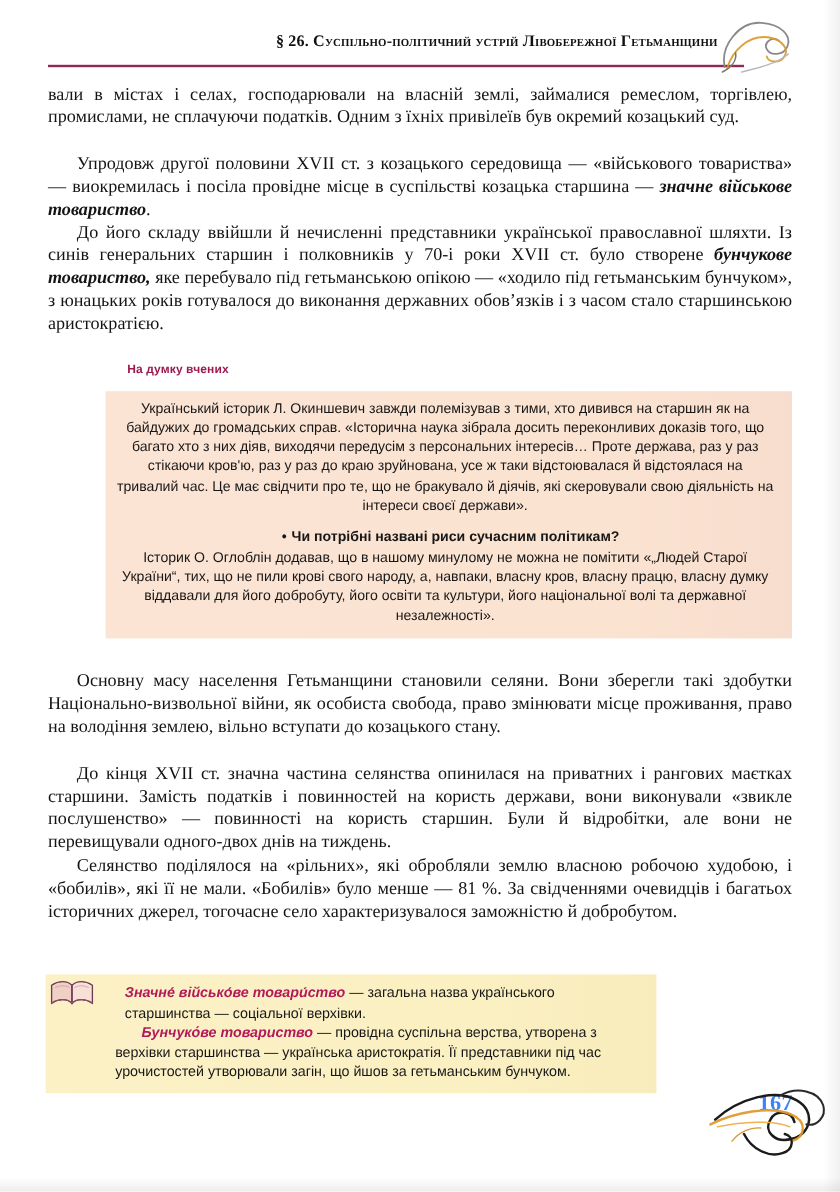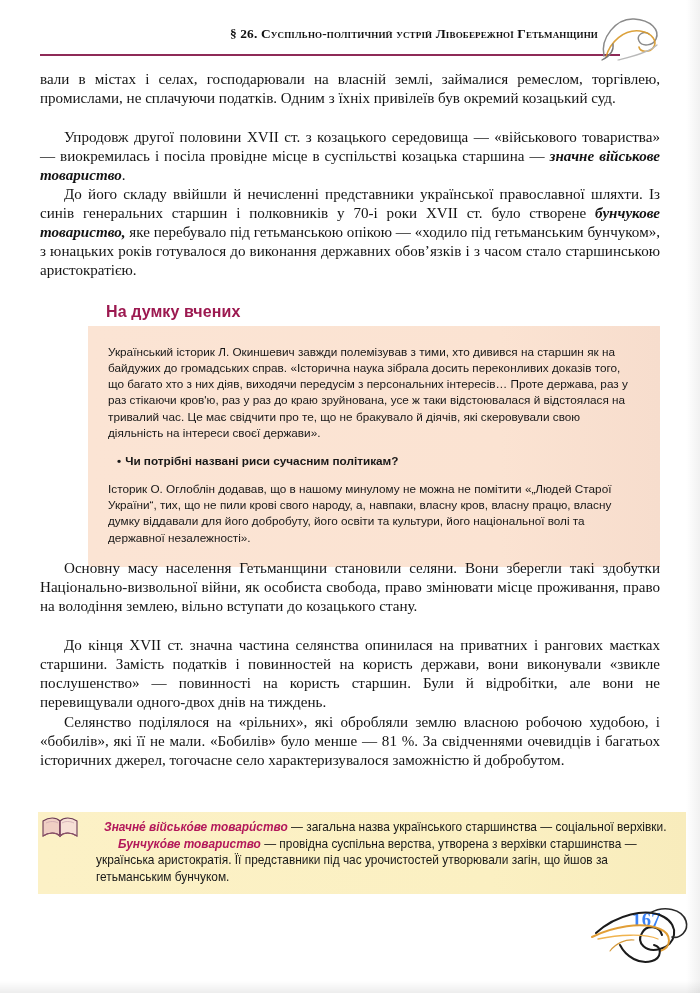--- a/index.html
+++ b/index.html
@@ -93,53 +93,53 @@
     font-weight: bold;
     font-style: italic;
   }
 
   
   #scholars-heading {
     position: absolute;
     left: 106px; top: 303px;
     font-family: "Liberation Sans", sans-serif;
     font-weight: bold;
-    font-size: 16px;
+    font-size: 10px;
     color: #9c1950;
     letter-spacing: 0.1px;
   }
   #scholars-box {
     position: absolute;
     left: 88px; top: 326px;
     width: 572px;
     padding: 6px 14px 9px 8px;
     box-sizing: border-box;
     background: linear-gradient(to right, #fbe4d4 0%, #fbe3d2 72%, #f7ddcd 100%);
   }
   #scholars-box p {
-    margin: 12px;
+    margin: 1px;
     font-family: "Liberation Sans", sans-serif;
     font-size: 11.75px;
     line-height: 16.15px;
     color: #171717;
-    text-align: left;
+    text-align: center;
   }
   #scholars-box p + p { margin-top: 0px; }
   #scholars-question {
     margin-top: 10px !important;
     font-weight: bold;
     padding-left: 9px;
   }
   #scholars-question .bullet { margin-right: 4px; }
 
   
   #terms-box {
     position: absolute;
     left: 38px; top: 812px;
-    width: 648px;
+    width: 509px;
     padding: 7px 14px 9px 14px;
     box-sizing: border-box;
     background: linear-gradient(to right, #fcf1c6 0%, #fbf0c2 70%, #f8ecbc 100%);
   }
   #terms-box p {
     margin: 0;
     font-family: "Liberation Sans", sans-serif;
     font-size: 11.9px;
     line-height: 16.6px;
     color: #171717;

